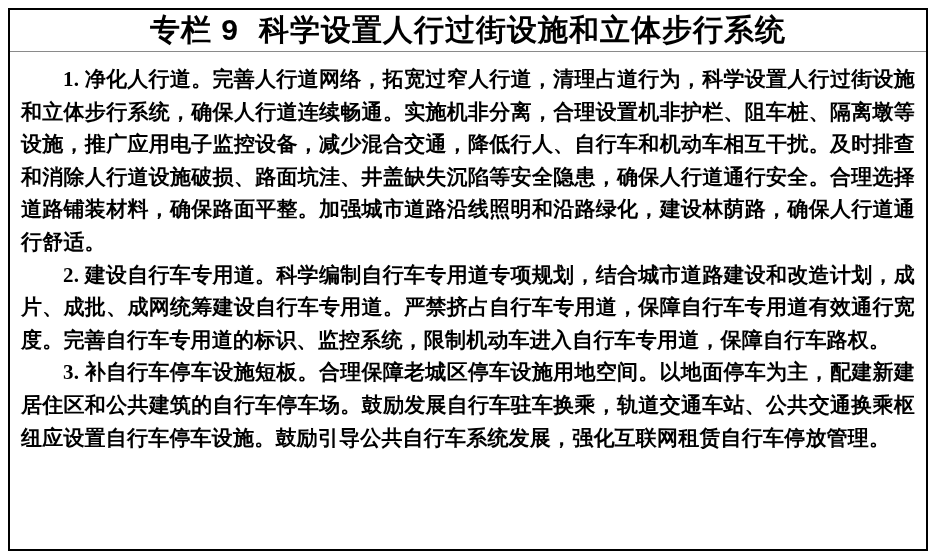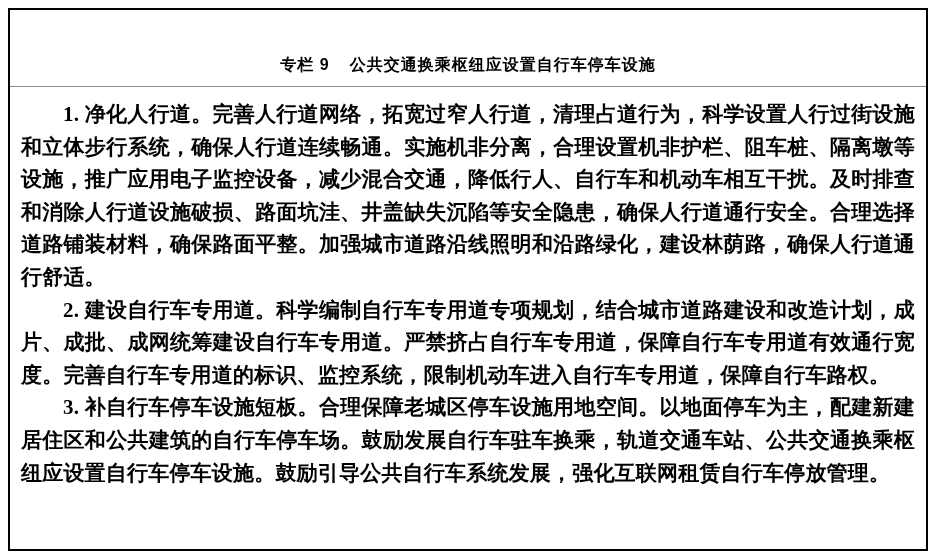--- a/index.html
+++ b/index.html
@@ -27,24 +27,23 @@
     box-sizing: border-box;
   }
   .box-header {
     height: 41px;
     border-bottom: 1px solid #8a8a8a;
     display: flex;
     align-items: center;
     justify-content: center;
     font-family: "Liberation Sans", "DejaVu Sans", sans-serif;
     font-weight: bold;
-    font-size: 16px;
+    font-size: 30px;
     letter-spacing: 1px;
     white-space: nowrap;
-    margin-top: 35px;
   }
   .title-label {
     margin-right: 20px;
   }
   .box-body {
     padding: 11px 11px 0 11px;
     font-size: 21px;
     line-height: 32.6px;
     font-weight: bold;
     text-align: justify;
@@ -56,21 +55,21 @@
     text-indent: 2em;
   }
 </style>
 </head>
 <body>
 
 <div class="page">
   <div class="column-box">
     <div class="box-header">
       <span class="title-label">专栏 9</span>
-      <span class="title-text">公共交通换乘枢纽应设置自行车停车设施</span>
+      <span class="title-text">科学设置人行过街设施和立体步行系统</span>
     </div>
     <div class="box-body">
       <p>1. 净化人行道。完善人行道网络，拓宽过窄人行道，清理占道行为，科学设置人行过街设施和立体步行系统，确保人行道连续畅通。实施机非分离，合理设置机非护栏、阻车桩、隔离墩等设施，推广应用电子监控设备，减少混合交通，降低行人、自行车和机动车相互干扰。及时排查和消除人行道设施破损、路面坑洼、井盖缺失沉陷等安全隐患，确保人行道通行安全。合理选择道路铺装材料，确保路面平整。加强城市道路沿线照明和沿路绿化，建设林荫路，确保人行道通行舒适。</p>
       <p>2. 建设自行车专用道。科学编制自行车专用道专项规划，结合城市道路建设和改造计划，成片、成批、成网统筹建设自行车专用道。严禁挤占自行车专用道，保障自行车专用道有效通行宽度。完善自行车专用道的标识、监控系统，限制机动车进入自行车专用道，保障自行车路权。</p>
       <p>3. 补自行车停车设施短板。合理保障老城区停车设施用地空间。以地面停车为主，配建新建居住区和公共建筑的自行车停车场。鼓励发展自行车驻车换乘，轨道交通车站、公共交通换乘枢纽应设置自行车停车设施。鼓励引导公共自行车系统发展，强化互联网租赁自行车停放管理。</p>
     </div>
   </div>
 </div>
 
 </body></html>

